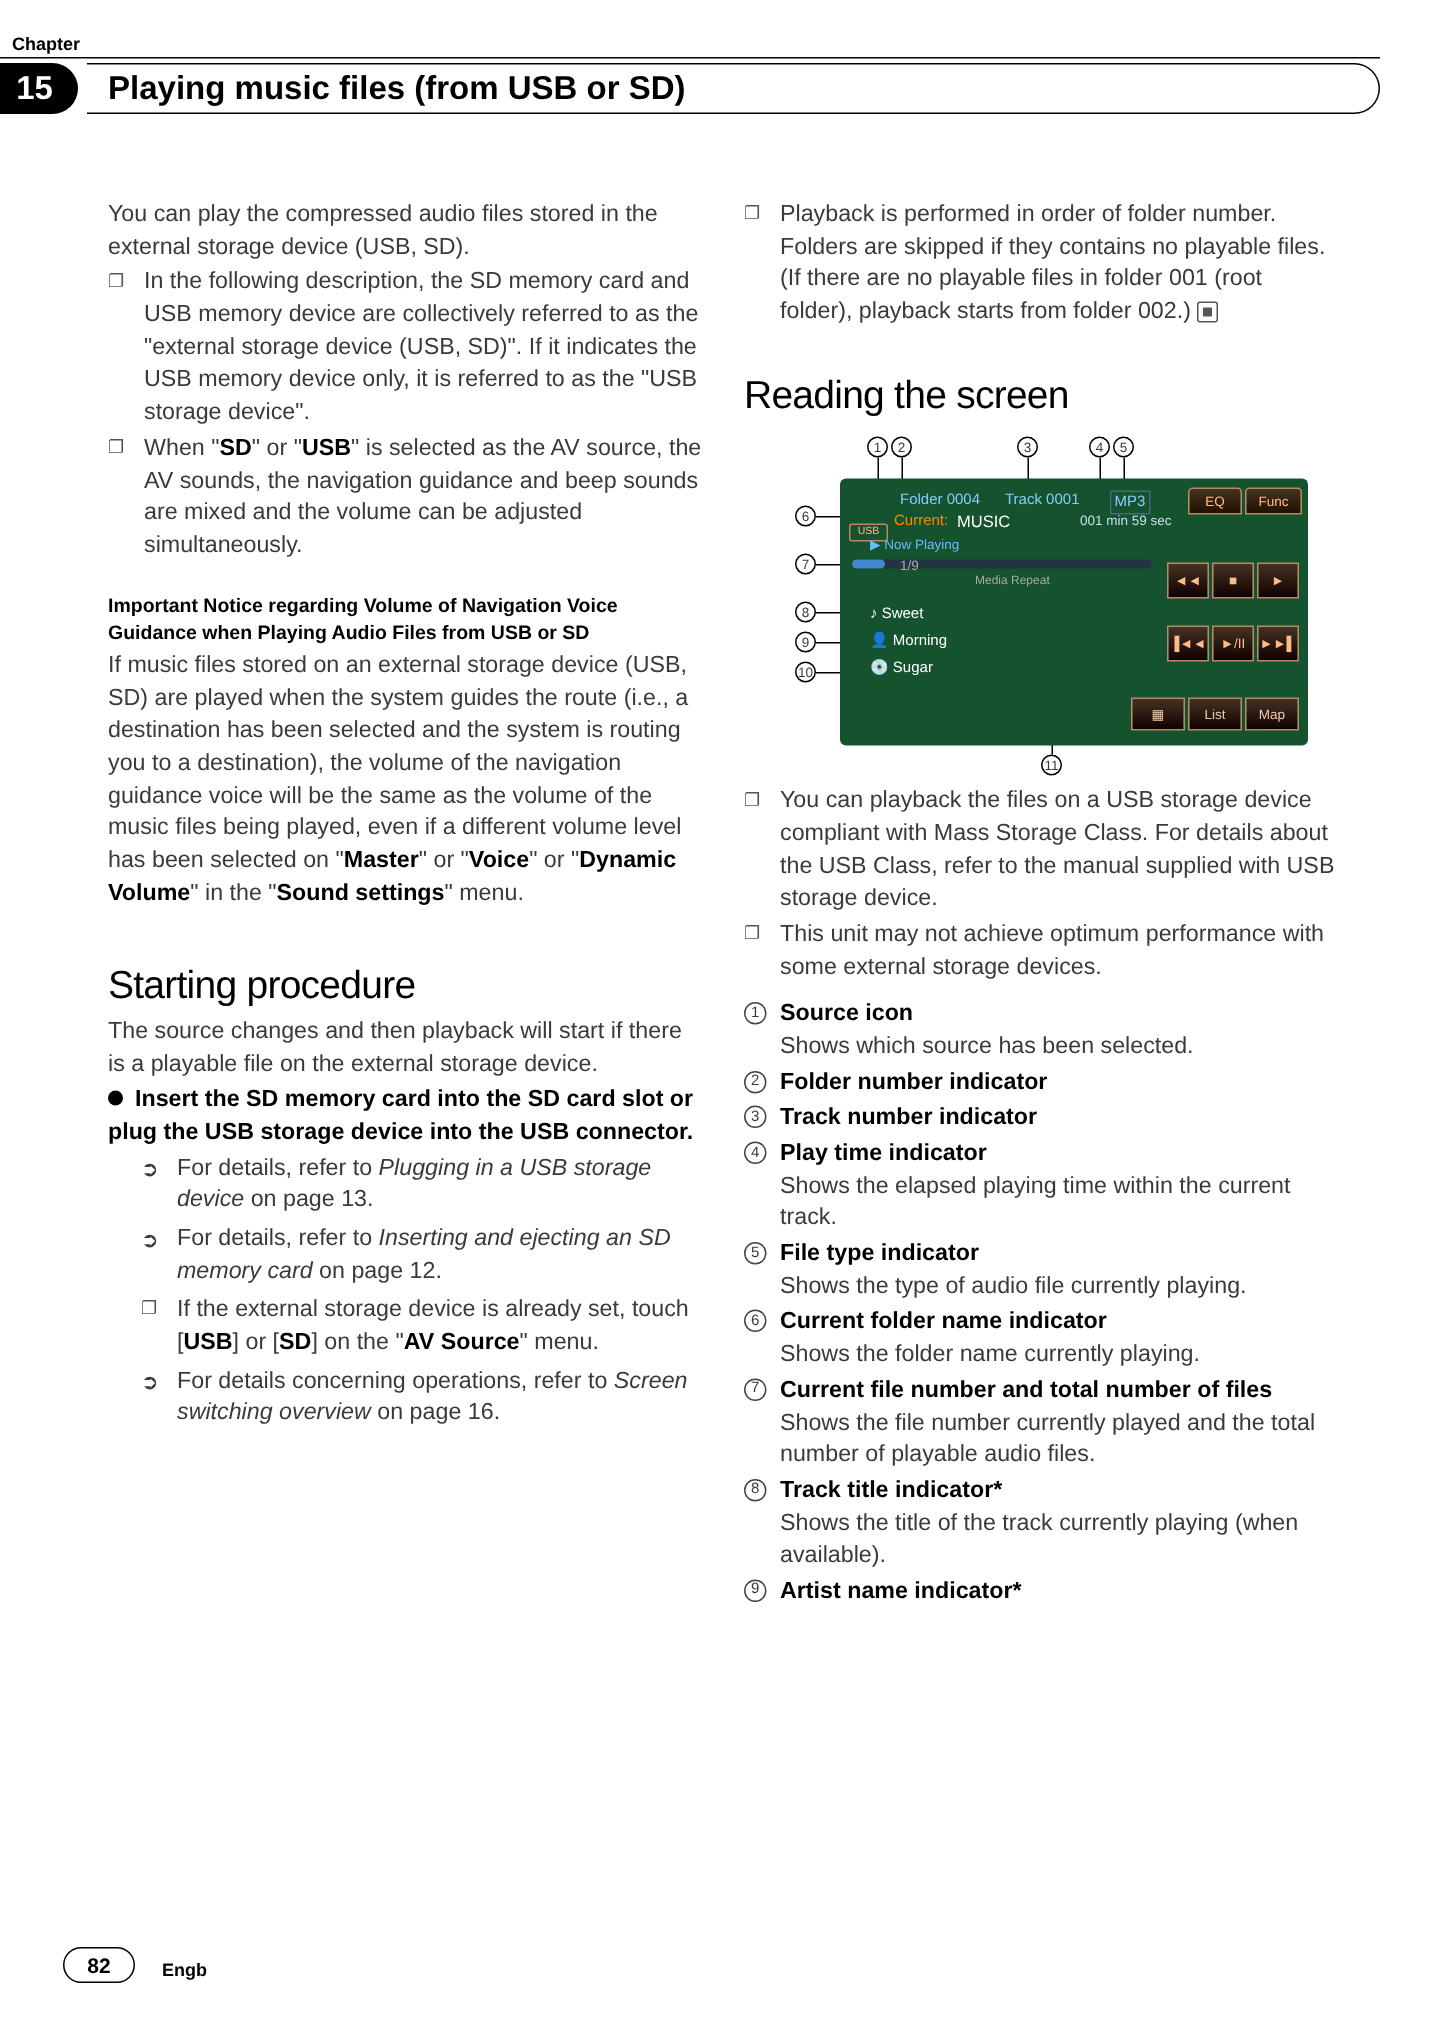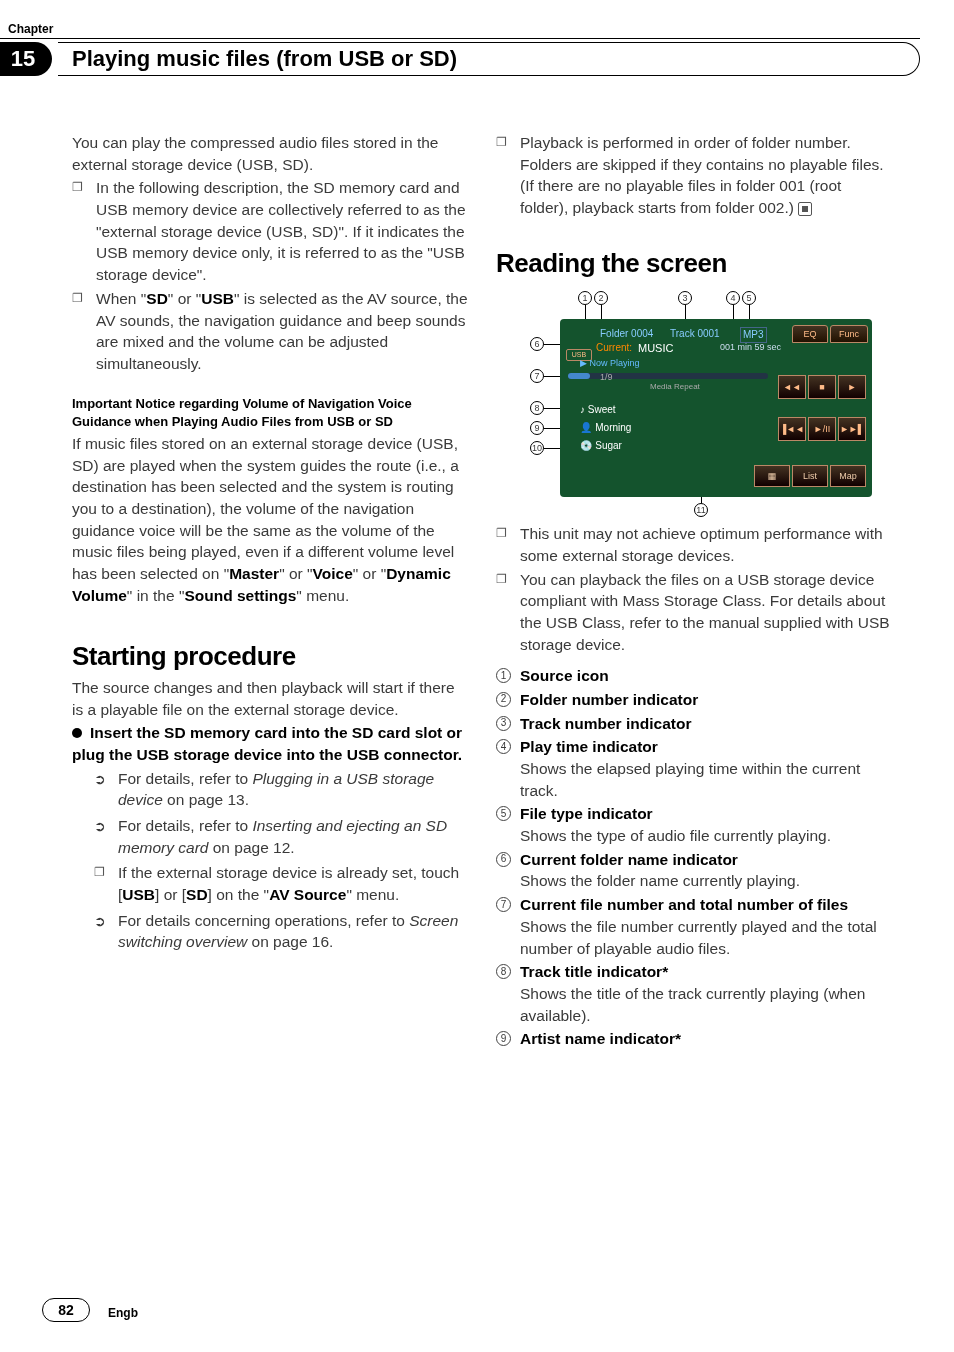--- a/index.html
+++ b/index.html
@@ -11,21 +11,21 @@
   .chapter-title-wrap { position: absolute; top: 42px; left: 58px; height: 34px; width: 862px; border-top: 1.5px solid #000; border-bottom: 1.5px solid #000; border-right: 1.5px solid #000; border-top-right-radius: 17px; border-bottom-right-radius: 17px; display: flex; align-items: center; padding-left: 14px; }
   .chapter-title { font-size: 22px; font-weight: bold; }
   .columns { position: absolute; top: 132px; left: 72px; width: 820px; display: flex; gap: 28px; }
   .col { width: 396px; font-size: 15.5px; line-height: 1.40; color: #3a3a3a; }
   .col p, .col div { margin-bottom: 2px; }
   .intro { margin-bottom: 2px; }
   .bullet-list { list-style: none; padding: 0; margin: 0 0 10px 0; }
   .bullet-list li { position: relative; padding-left: 24px; margin-bottom: 2px; }
   .bullet-list li::before { content: "❐"; position: absolute; left: 0; top: 2px; font-size: 12px; color: #555; }
   .sub-heading { font-weight: bold; color: #000; margin-top: 20px; margin-bottom: 2px; font-size: 13px; }
-  .section-heading { font-weight: 700; font-size: 26px; color: #000; margin-top: 32px; margin-bottom: 8px; letter-spacing: -0.5px; }
+  .section-heading { font-weight: 400; font-size: 26px; color: #000; margin-top: 32px; margin-bottom: 8px; letter-spacing: -0.5px; }
   .step-lead { font-weight: bold; color: #000; }
   .step-bullet { display: inline-block; width: 10px; height: 10px; background: #000; border-radius: 50%; vertical-align: middle; margin-right: 8px; position: relative; top: -1px; }
   .refer-list { list-style: none; padding: 0; margin: 0; }
   .refer-list li { position: relative; padding-left: 46px; margin-bottom: 4px; }
   .refer-list li .refer-icon { position: absolute; left: 22px; top: 2px; font-size: 14px; }
   .refer-list li.box::before { content: "❐"; position: absolute; left: 22px; top: 2px; font-size: 12px; color: #555; }
   .num-list { list-style: none; padding: 0; margin: 0; }
   .num-list li { position: relative; padding-left: 24px; margin-bottom: 2px; }
   .num-circle { position: absolute; left: 0; top: 3px; width: 15px; height: 15px; border: 1px solid #444; border-radius: 50%; font-size: 10px; display: flex; align-items: center; justify-content: center; background: #fff; }
   .bold { font-weight: bold; color: #000; }
@@ -170,26 +170,26 @@
           </div>
           <div class="bottom-btns">
             <div class="btn2">▦</div>
             <div class="btn2">List</div>
             <div class="btn2">Map</div>
           </div>
         </div>
       </div>
 
       <ul class="bullet-list" style="margin-top:6px">
+        <li>You can playback the files on a USB storage device compliant with Mass Storage Class. For details about the USB Class, refer to the manual supplied with USB storage device.</li>
         <li>This unit may not achieve optimum performance with some external storage devices.</li>
-        <li>You can playback the files on a USB storage device compliant with Mass Storage Class. For details about the USB Class, refer to the manual supplied with USB storage device.</li>
       </ul>
 
       <ul class="num-list" id="numlist">
-          <li><span class="num-circle">1</span><span class="bold">Source icon</span></li>
+          <li><span class="num-circle">1</span><span class="bold">Source icon</span><div>Shows which source has been selected.</div></li>
           <li><span class="num-circle">2</span><span class="bold">Folder number indicator</span></li>
           <li><span class="num-circle">3</span><span class="bold">Track number indicator</span></li>
           <li><span class="num-circle">4</span><span class="bold">Play time indicator</span><div>Shows the elapsed playing time within the current track.</div></li>
           <li><span class="num-circle">5</span><span class="bold">File type indicator</span><div>Shows the type of audio file currently playing.</div></li>
           <li><span class="num-circle">6</span><span class="bold">Current folder name indicator</span><div>Shows the folder name currently playing.</div></li>
           <li><span class="num-circle">7</span><span class="bold">Current file number and total number of files</span><div>Shows the file number currently played and the total number of playable audio files.</div></li>
           <li><span class="num-circle">8</span><span class="bold">Track title indicator*</span><div>Shows the title of the track currently playing (when available).</div></li>
           <li><span class="num-circle">9</span><span class="bold">Artist name indicator*</span></li>
         </ul>
     </div>

